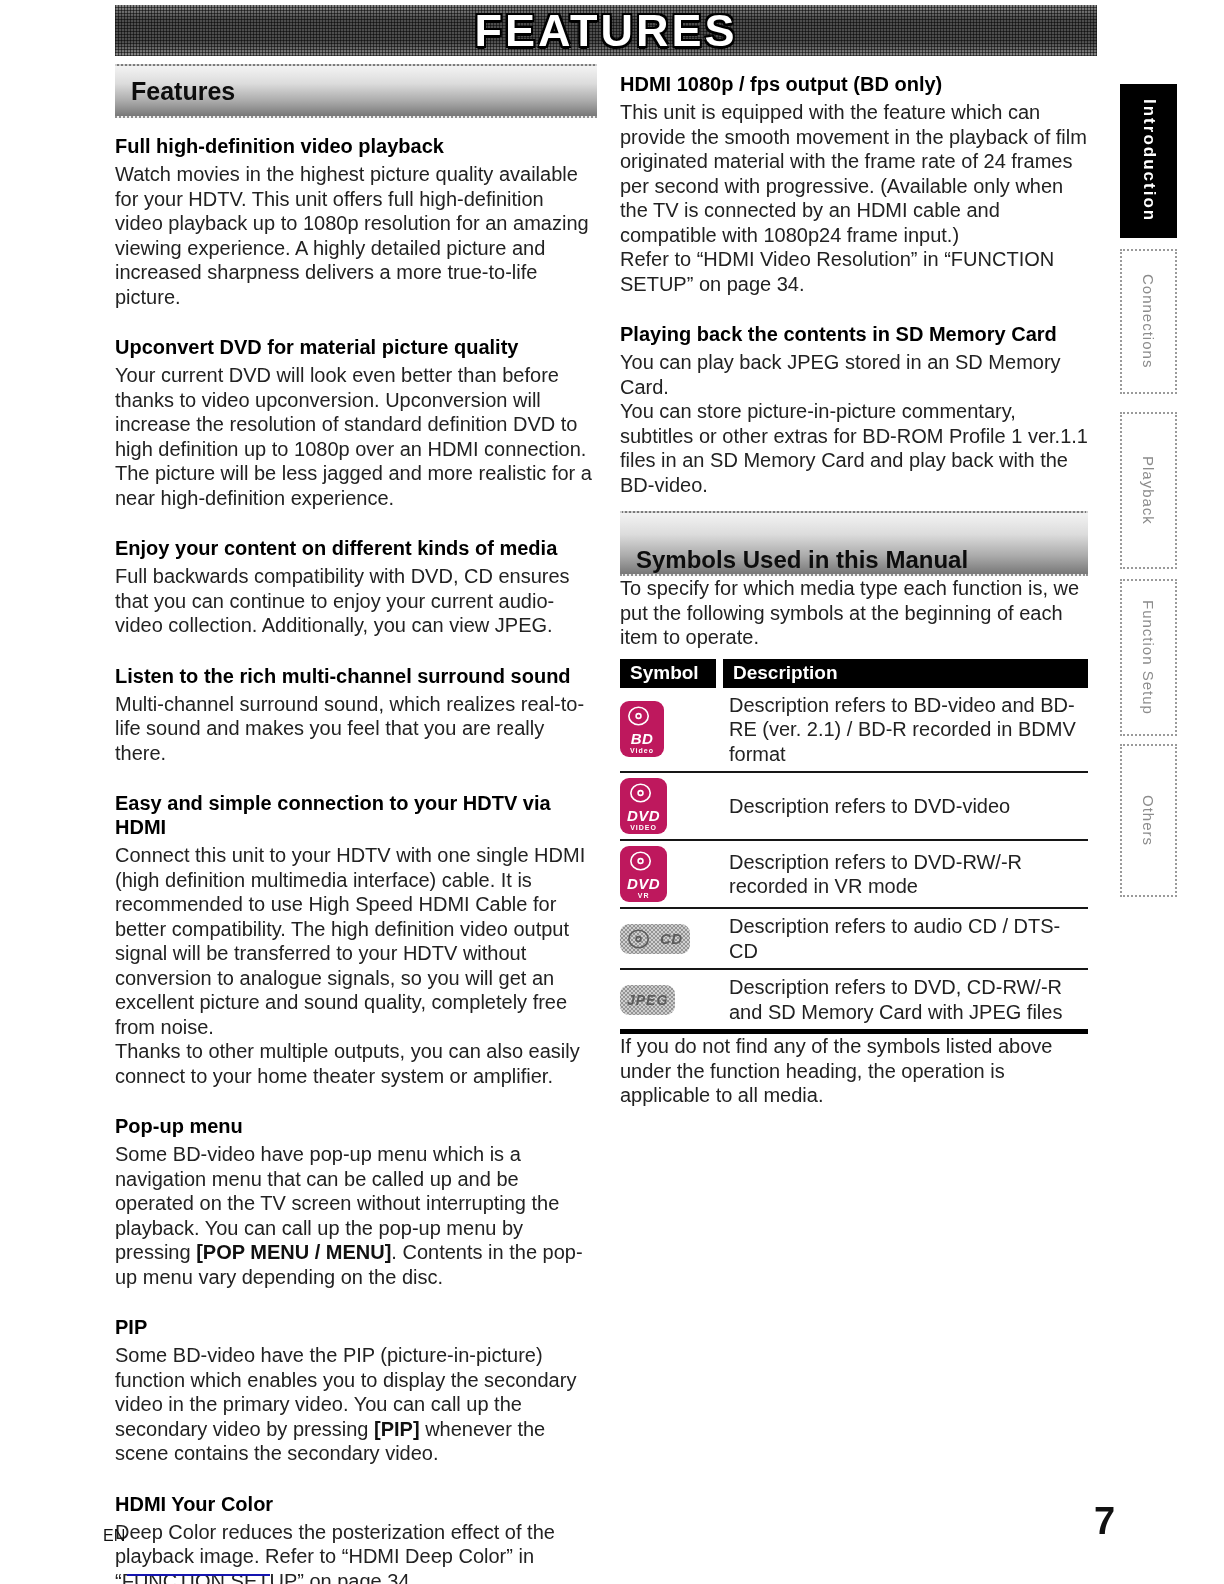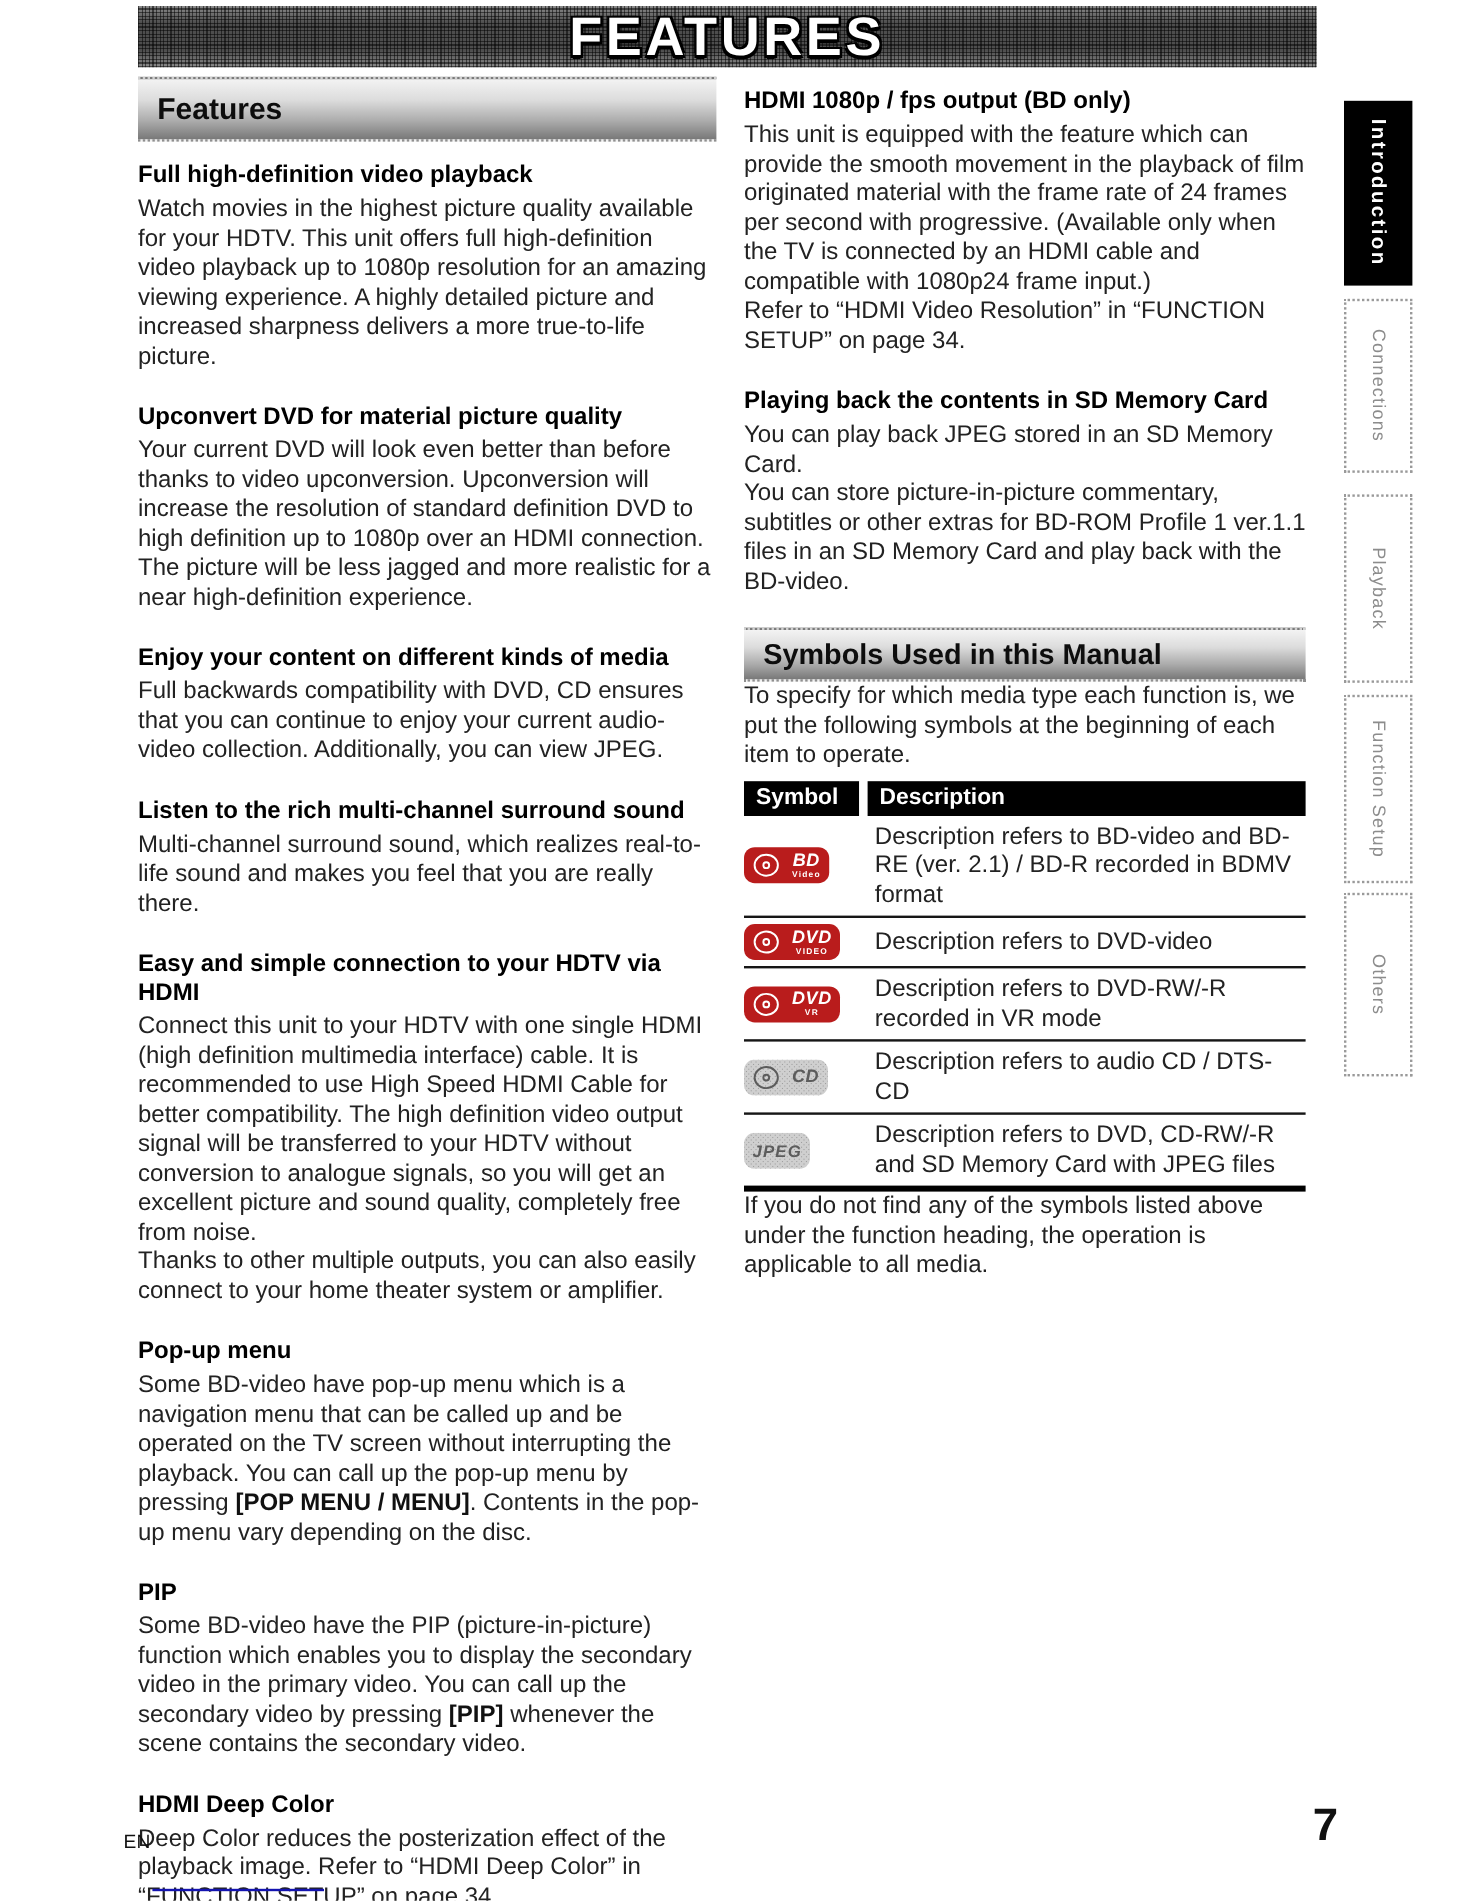--- a/index.html
+++ b/index.html
@@ -24,21 +24,21 @@
   
   .col-left{position:absolute;left:115px;top:64px;width:482px;}
   .col-right{position:absolute;left:620px;top:72px;width:468px;}
   .section-bar{
     height:54px;box-sizing:border-box;
     background:linear-gradient(180deg,#f3f3f3 0%,#dcdcdc 35%,#ababab 70%,#787878 100%);
     border-top:2px dotted #cfcfcf;border-bottom:2px dotted #8f8f8f;
     display:flex;align-items:center;padding-left:16px;
     font-weight:bold;font-size:25px;color:#0d0d0d;
   }
-  .section-bar.small{height:45px;font-size:24px;margin-top:26px;}
+  .section-bar.small{height:65px;font-size:24px;margin-top:14px;align-items:flex-end;}
   h3.sec-heading{font-size:20px;line-height:24px;margin:26px 0 4px;color:#000;}
   .sec.first h3.sec-heading{margin-top:16px;}
   p.body-text,.body-text{font-size:20px;line-height:24.5px;margin:0;color:#222;}
   
   .symbols-intro{margin-top:10px;}
   .sym-table{margin-top:9px;width:100%;}
   .sym-thead{display:flex;height:29px;}
   .sym-thead .th{
     background:#000;color:#fff;font-weight:bold;font-size:19px;
     display:flex;align-items:center;padding-left:10px;box-sizing:border-box;
@@ -46,21 +46,21 @@
   .th-symbol{width:96px;}
   .th-gap{width:7px;background:#fff;}
   .th-desc{flex:1;}
   .sym-row{display:flex;align-items:center;border-bottom:2px solid #161616;padding:5px 0;}
   .sym-row.last{border-bottom:5px solid #000;}
   .cell-icon{width:99px;box-sizing:border-box;display:flex;align-items:center;}
   .cell-desc{flex:1;padding-left:10px;box-sizing:border-box;}
   
   .badge{border-radius:9px;display:inline-flex;align-items:center;justify-content:center;
          gap:3px;padding:3px 7px;min-height:30px;box-sizing:border-box;}
-  .badge-dark{background:#b91c1c;color:#fff;}
+  .badge-dark{background:#be185d;color:#fff;flex-direction:column;}
   .badge-gray{
     background-color:#cfcfcf;color:#5c5c5c;
     background-image:radial-gradient(#949494 26%, transparent 28%),
                      radial-gradient(#949494 26%, transparent 28%);
     background-size:4px 4px;background-position:0 0,2px 2px;
   }
   .disc-svg{width:30px;height:24px;flex:0 0 auto;}
   .badge-text{display:flex;flex-direction:column;align-items:center;line-height:1;}
   .badge-main{font-weight:bold;font-size:15px;letter-spacing:.5px;font-style:italic;}
   .badge-sub{font-size:7px;font-weight:bold;letter-spacing:1px;margin-top:1px;text-transform:none;}
@@ -128,21 +128,21 @@
     <h3 class="sec-heading">Pop-up menu</h3>
     <p class="body-text"><span>Some BD-video have pop-up menu which is a navigation menu that can be called up and be operated on the TV screen without interrupting the playback. You can call up the pop-up menu by pressing </span><b class="inline-bold">[POP MENU / MENU]</b><span>. Contents in the pop-up menu vary depending on the disc.</span></p>
   </section>
 
   <section class="sec">
     <h3 class="sec-heading">PIP</h3>
     <p class="body-text"><span>Some BD-video have the PIP (picture-in-picture) function which enables you to display the secondary video in the primary video. You can call up the secondary video by pressing </span><b class="inline-bold">[PIP]</b><span> whenever the scene contains the secondary video.</span></p>
   </section>
 
   <section class="sec">
-    <h3 class="sec-heading">HDMI Deep Color</h3>
+    <h3 class="sec-heading">HDMI Your Color</h3>
     <p class="body-text">Deep Color reduces the posterization effect of the playback image. Refer to “HDMI Deep Color” in “FUNCTION SETUP” on page 34.</p>
   </section>
 </div>
 
 <div class="col-right">
   <section class="sec first">
     <h3 class="sec-heading" style="margin-top:0;">HDMI 1080p / fps output (BD only)</h3>
     <p class="body-text">This unit is equipped with the feature which can provide the smooth movement in the playback of film originated material with the frame rate of 24 frames per second with progressive. (Available only when the TV is connected by an HDMI cable and compatible with 1080p24 frame input.)</p>
     <p class="body-text">Refer to “HDMI Video Resolution” in “FUNCTION SETUP” on page 34.</p>
   </section>

